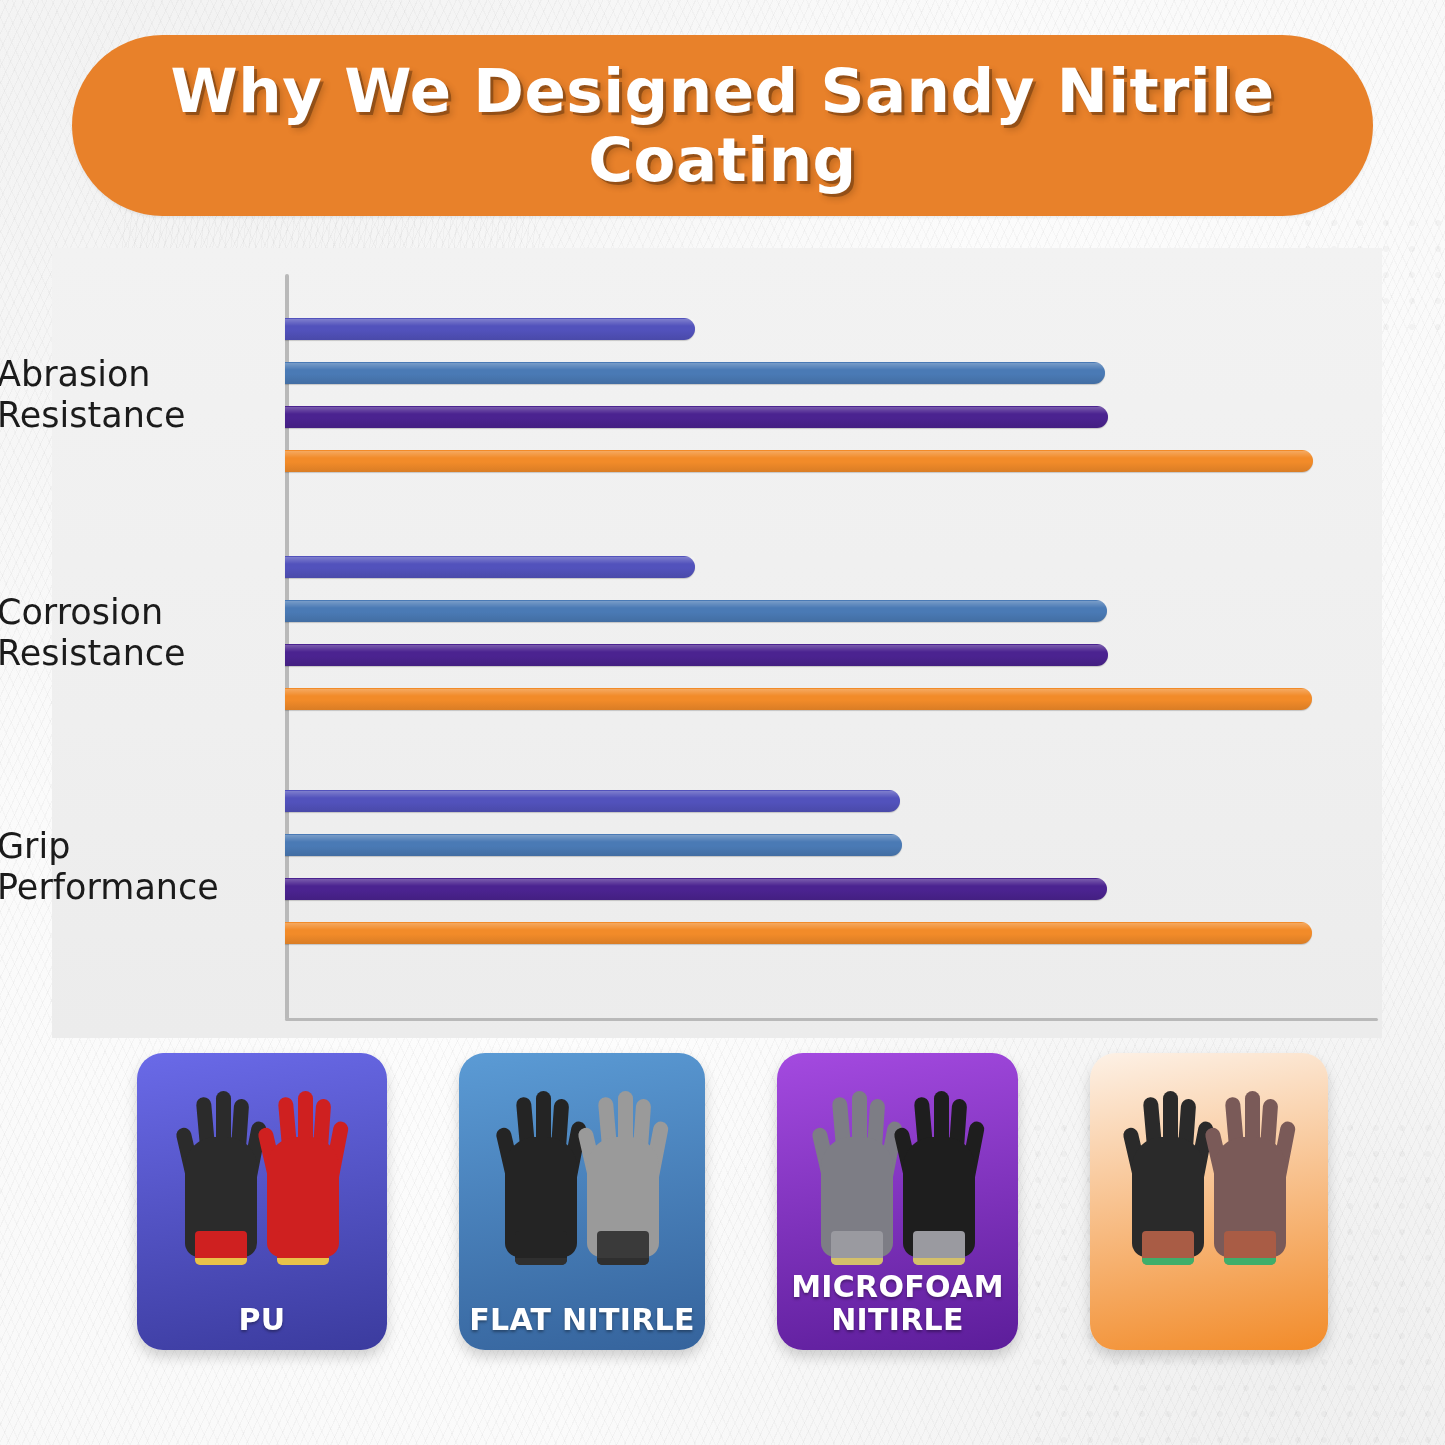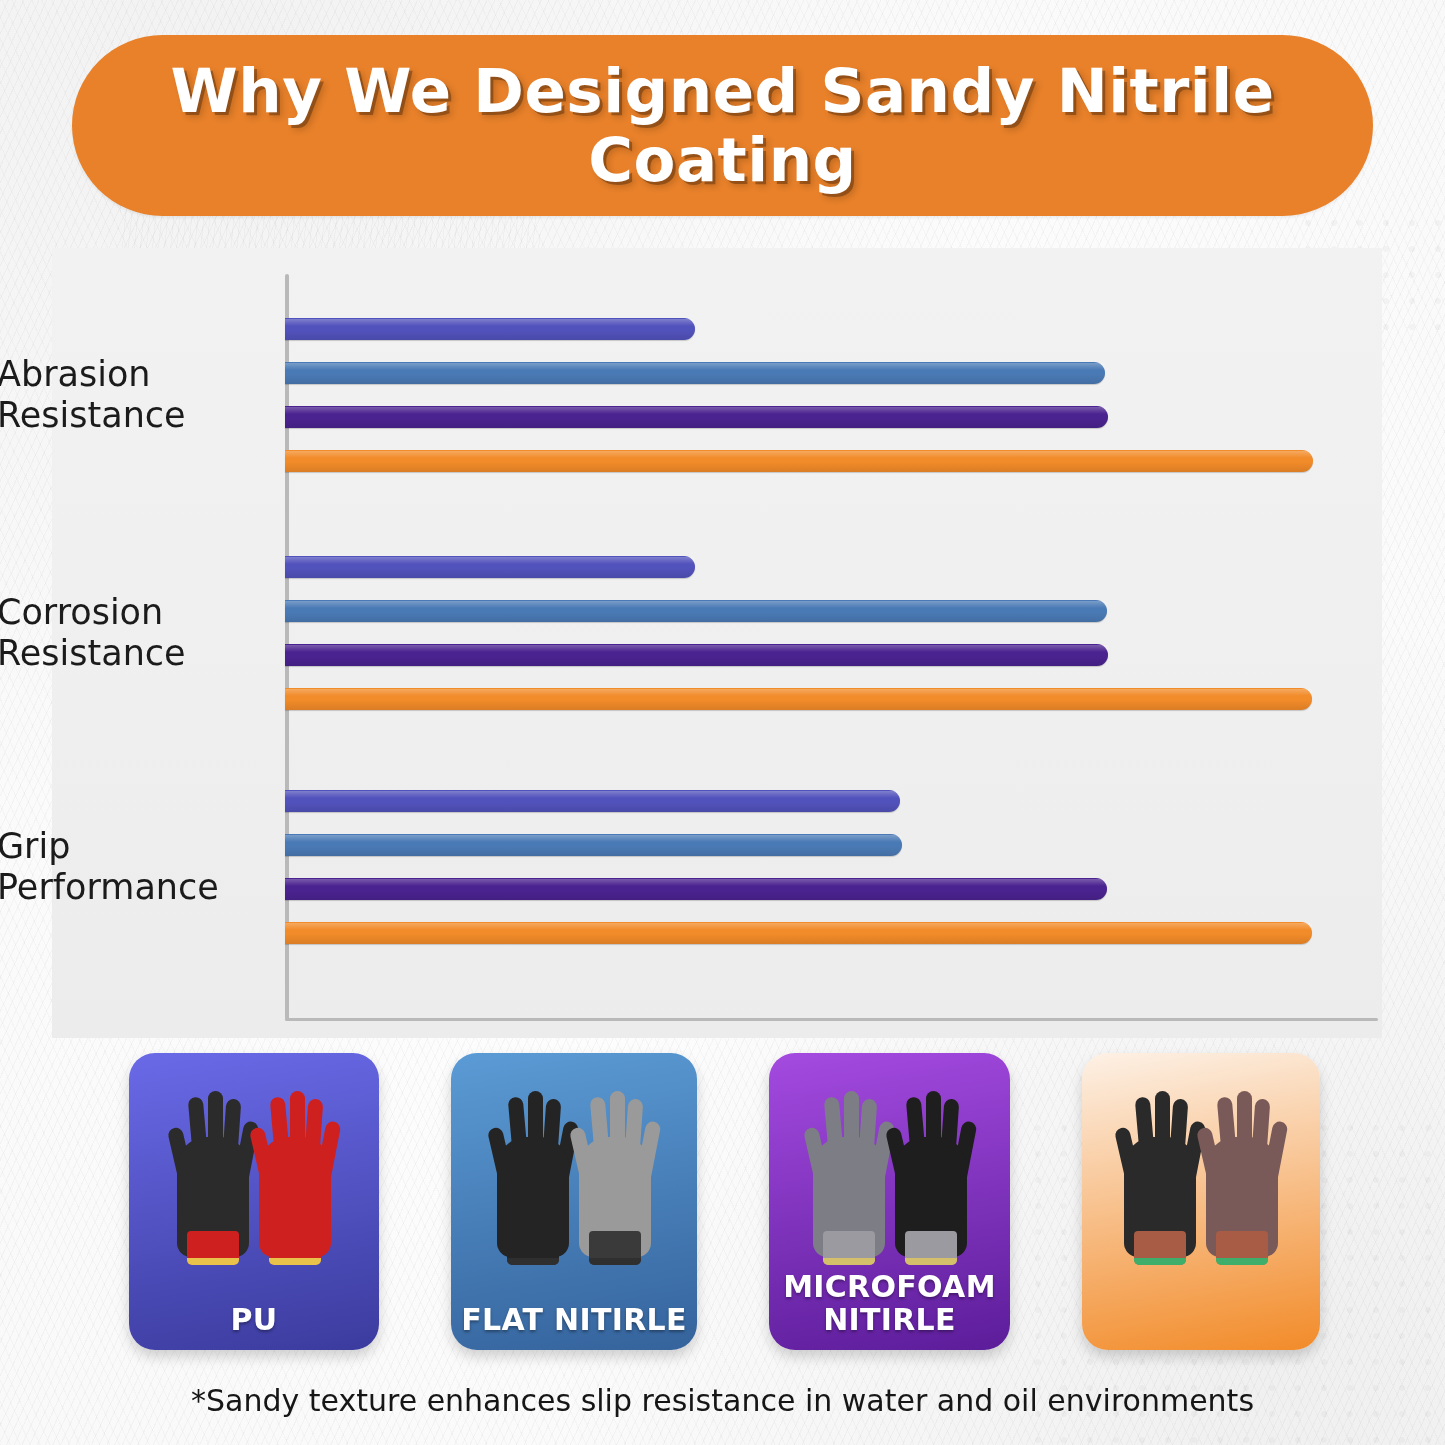--- a/index.html
+++ b/index.html
@@ -159,21 +159,21 @@
     left: 0; right: 0; top: 1px;
     height: 7px;
     border-radius: 0 8px 8px 0;
     background: linear-gradient(180deg, rgba(255,255,255,0.26), rgba(255,255,255,0));
     pointer-events: none;
   }
 
   
   .cards {
     position: absolute;
-    left: 4px;
+    left: 12px;
     top: 1053px;
     width: 1400px;
     height: 300px;
   }
   .card {
     position: absolute;
     top: 0;
     height: 297px;
     border-radius: 26px;
     box-shadow: 0 7px 13px rgba(0,0,0,0.17);
@@ -422,15 +422,14 @@
             <div class="finger f4" style="background:#7a5a58"></div>
             <div class="finger f5" style="background:#7a5a58"></div>
             <div class="palm" style="background:#7a5a58"></div>
             <div class="cuff" style="background:#a95c45"></div>
             <div class="cuff-band" style="background:#3fae6a"></div>
           </div>
         </div>
       </div>
     </div>
 
-  <div class="footnote">*Sandy texture enhances slip resistance in water and oil environments</div>
 
 </div>
 
 </body></html>

